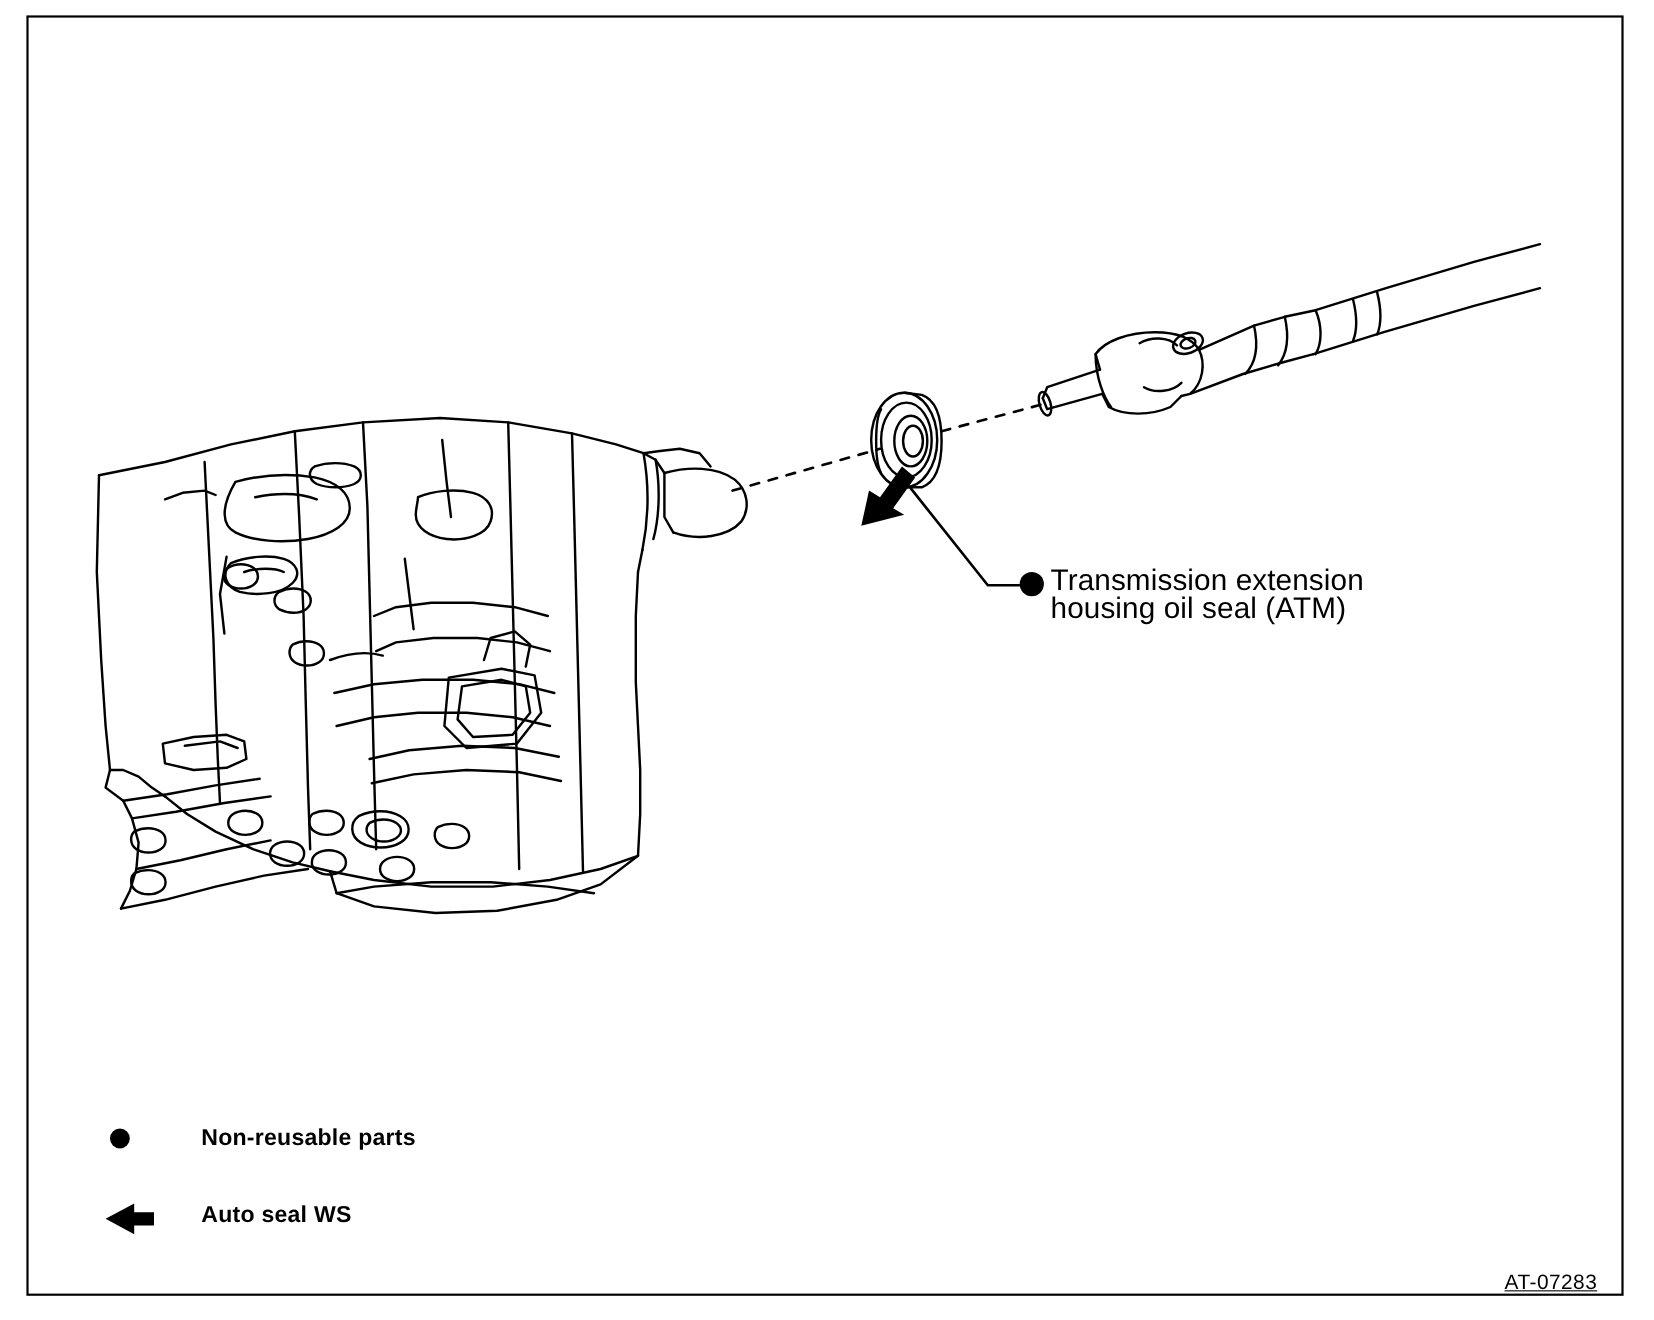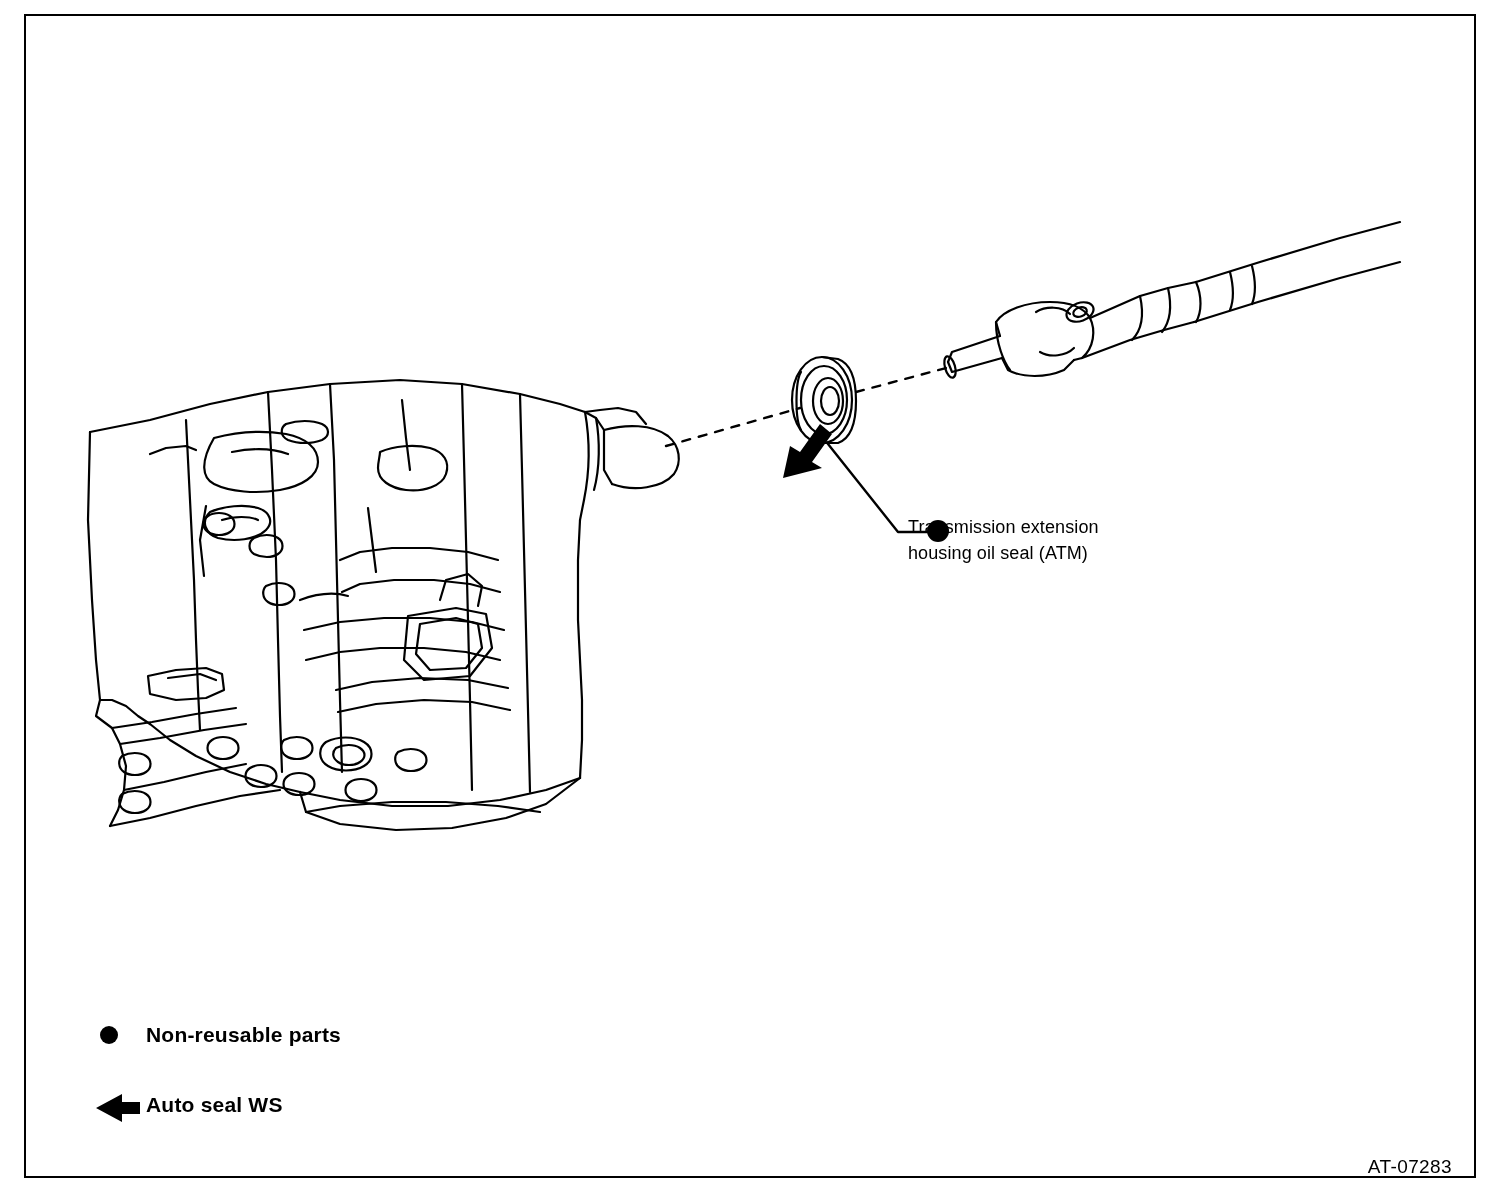--- a/index.html
+++ b/index.html
@@ -31,39 +31,40 @@
   }
   svg.art {
     position: absolute;
     left: 0;
     top: 0;
     width: 1504px;
     height: 1200px;
   }
   .callout-label {
     position: absolute;
-    left: 908px;
+    left: 955px;
     top: 514px;
     width: 330px;
-    font-size: 18px;
+    font-size: 27px;
     line-height: 26px;
     letter-spacing: 0.1px;
     white-space: pre-line;
   }
   .legend {
     position: absolute;
     left: 100px;
     top: 1018px;
     width: 420px;
   }
   .legend-row {
     display: flex;
     align-items: center;
     height: 34px;
     margin-bottom: 36px;
+    gap: 37px;
   }
   .legend-row .glyph {
     width: 46px;
     display: flex;
     align-items: center;
     justify-content: flex-start;
   }
   .dot {
     display: inline-block;
     width: 18px;
@@ -75,20 +76,21 @@
     font-size: 21px;
     font-weight: bold;
     letter-spacing: 0.2px;
   }
   .figure-id {
     position: absolute;
     right: 52px;
     bottom: 22px;
     font-size: 19px;
     letter-spacing: 0.4px;
+    text-decoration: underline;
   }
 </style>
 </head>
 <body>
 
 <div id="page">
 
   <div class="frame"></div>
 
   <svg class="art" viewBox="0 0 1504 1200">

